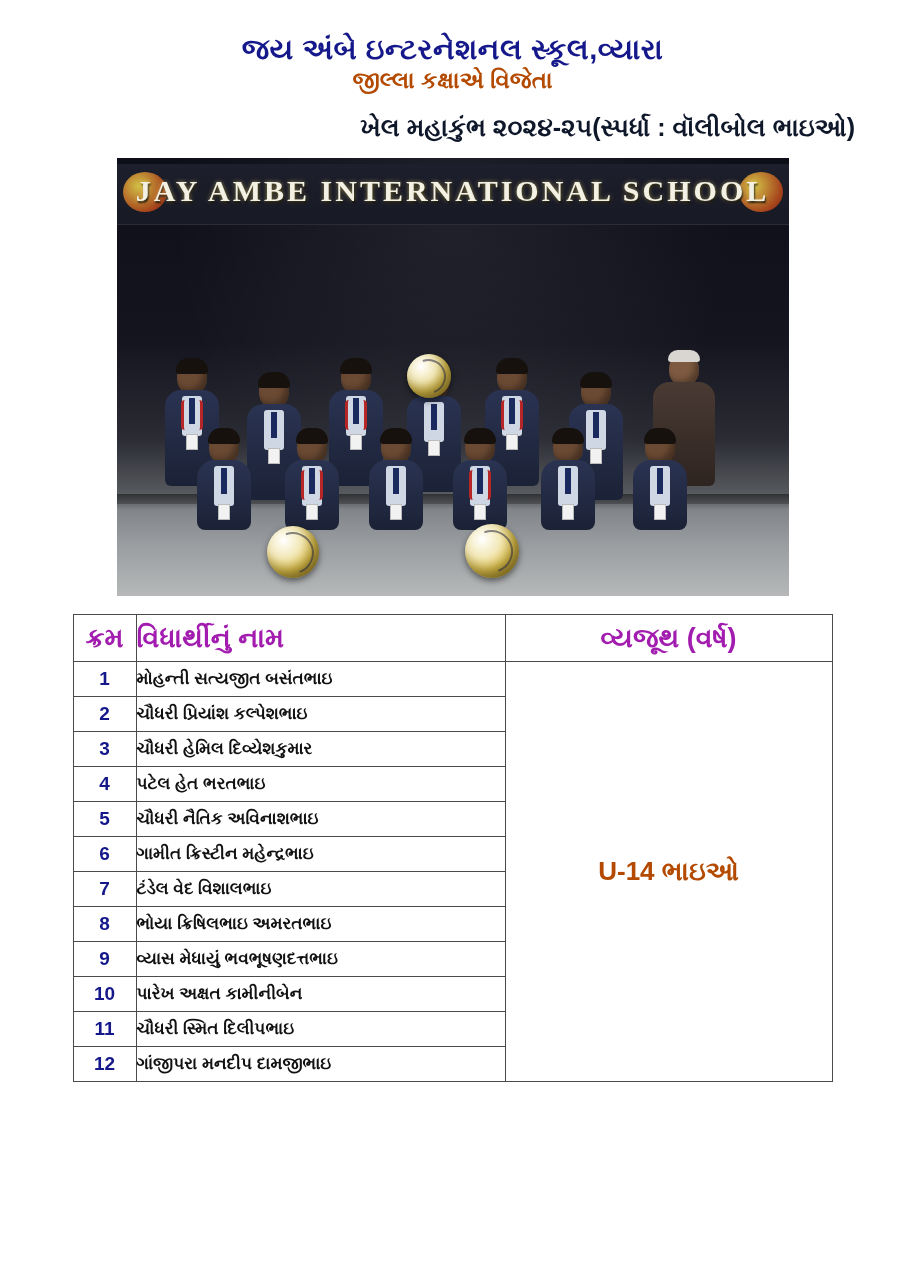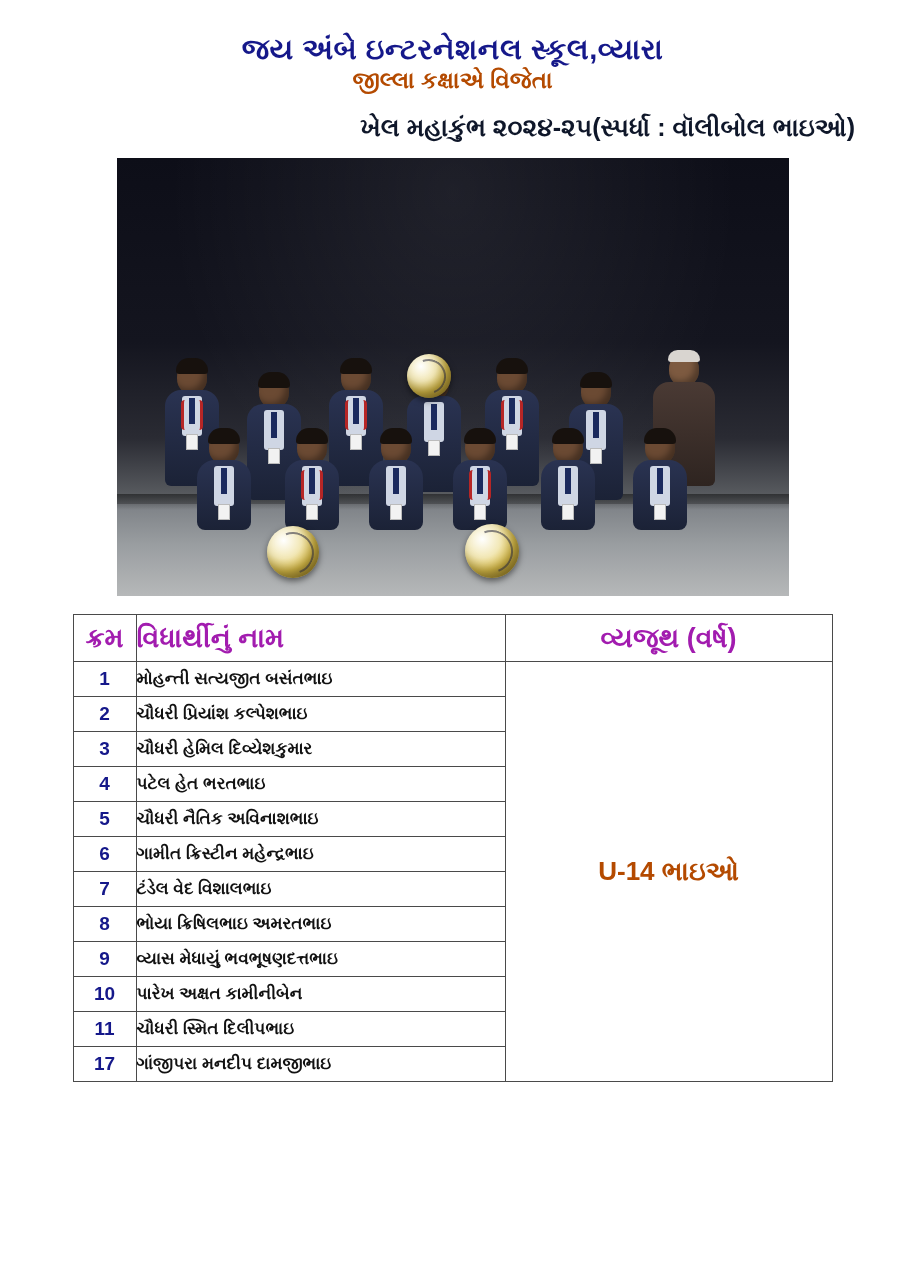--- a/index.html
+++ b/index.html
@@ -266,20 +266,25 @@
 
 <div class="page">
 
   <div class="title-main">જય અંબે ઇન્ટરનેશનલ સ્કૂલ,વ્યારા</div>
   <div class="title-sub">જીલ્લા કક્ષાએ વિજેતા</div>
   <div class="title-event">ખેલ  મહાકુંભ  ૨૦૨૪-૨૫(સ્પર્ધા : વૉલીબોલ ભાઇઓ)</div>
 
   <div class="photo-wrap">
     <div class="photo">
 
+      <div class="banner">
+        <div class="banner-deco left"></div>
+        <div class="banner-deco right"></div>
+        <div class="banner-text">JAY AMBE INTERNATIONAL SCHOOL</div>
+      </div>
 
       <div class="floor"></div>
 
       <div class="person back" style="left:48px;">
           <div class="hair"></div>
           <div class="head"></div>
           <div class="body">
             <div class="shirt"></div>
             <div class="tie"></div>
             <div class="lanyard"></div>
@@ -451,20 +456,20 @@
         </tr>
         <tr>
           <td class="cell col-no">10</td>
           <td class="cell col-name">પારેખ અક્ષત કામીનીબેન</td>
         </tr>
         <tr>
           <td class="cell col-no">11</td>
           <td class="cell col-name">ચૌધરી સ્મિત દિલીપભાઇ</td>
         </tr>
         <tr>
-          <td class="cell col-no">17</td>
+          <td class="cell col-no">12</td>
           <td class="cell col-name">ગાંજીપરા મનદીપ દામજીભાઇ</td>
         </tr>
       </tbody>
     </table>
   </div>
 
 </div>
 
 </body></html>

